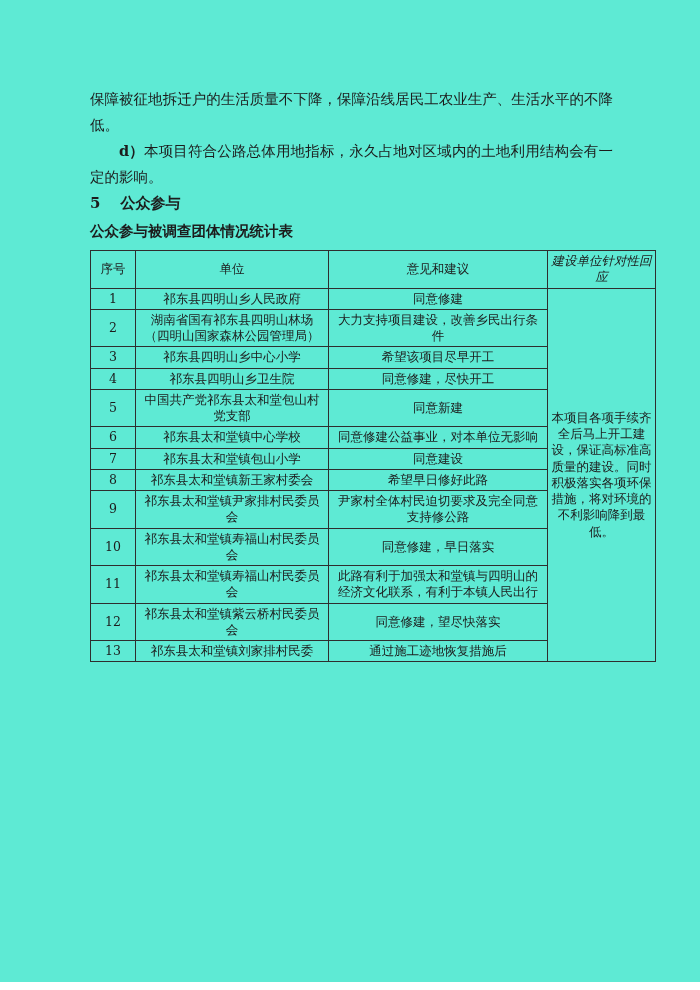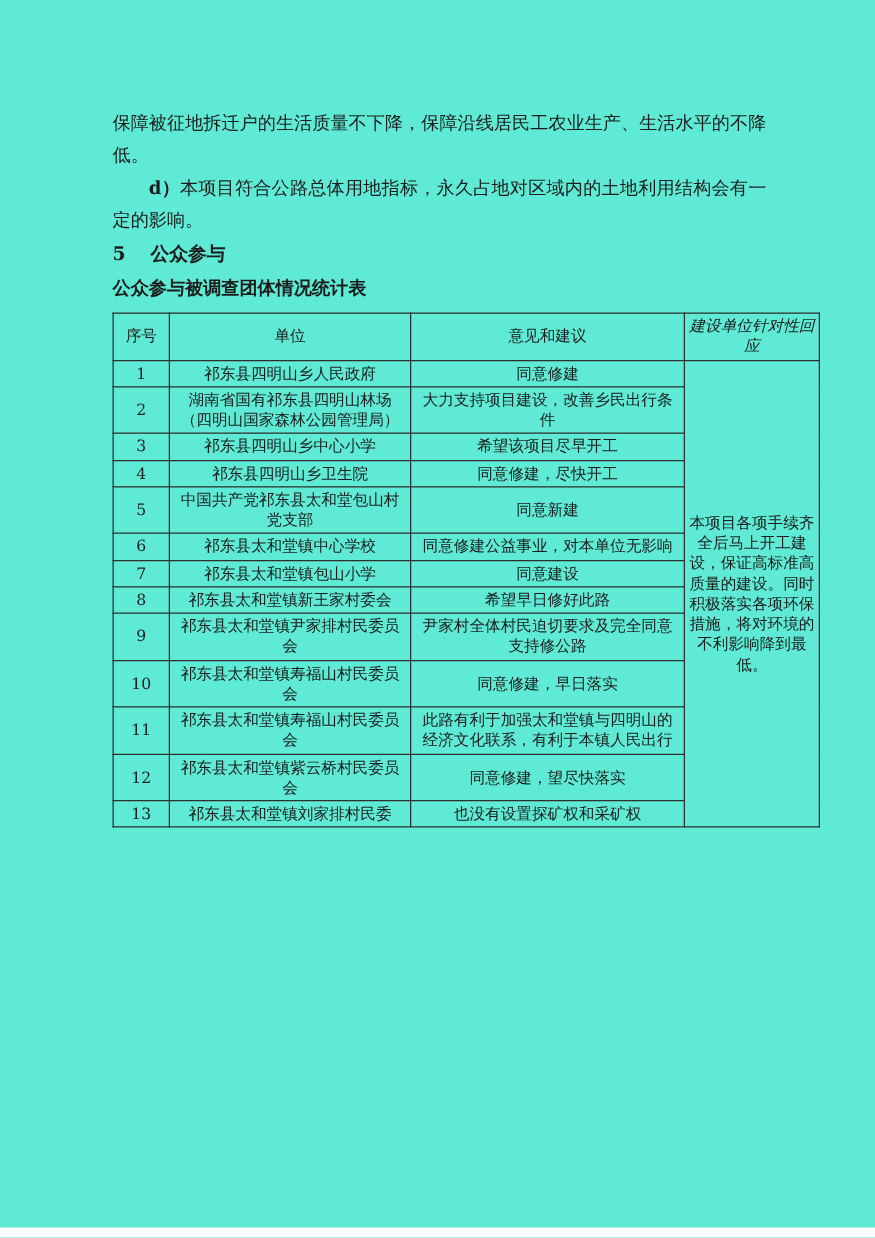--- a/index.html
+++ b/index.html
@@ -156,19 +156,19 @@
             <td>此路有利于加强太和堂镇与四明山的经济文化联系，有利于本镇人民出行</td>
           </tr>
           <tr>
             <td class="col-no">12</td>
             <td>祁东县太和堂镇紫云桥村民委员会</td>
             <td>同意修建，望尽快落实</td>
           </tr>
           <tr>
             <td class="col-no">13</td>
             <td>祁东县太和堂镇刘家排村民委</td>
-            <td>也没有设置探矿权和采矿权</td>
+            <td>通过施工迹地恢复措施后</td>
           </tr>
         </tbody>
     </table>
 
   </div>
 </div>
 
 </body></html>

